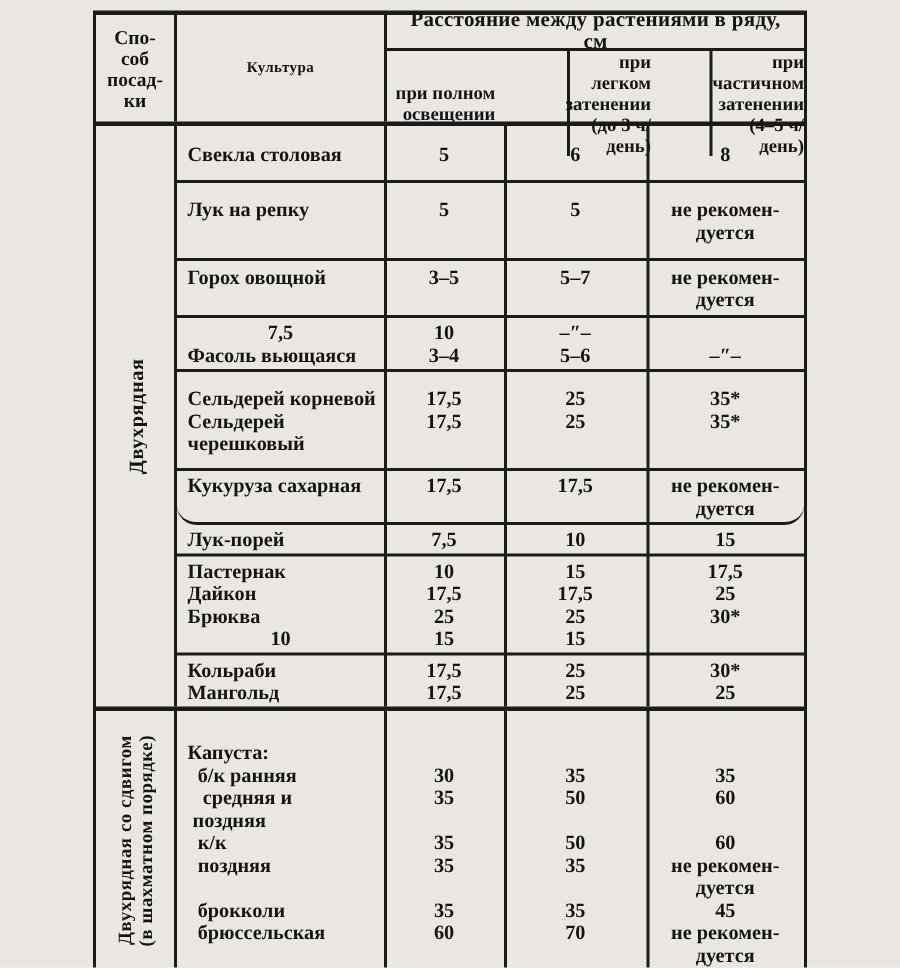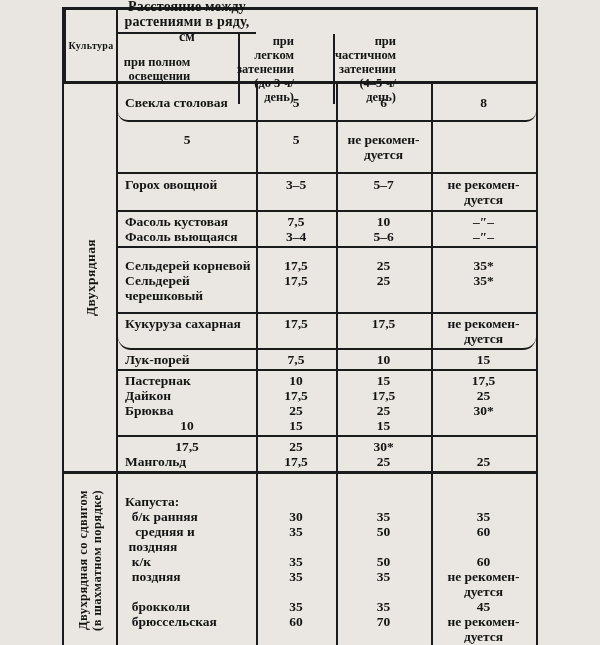--- a/index.html
+++ b/index.html
@@ -73,21 +73,21 @@
   .row{
     box-sizing:border-box;
     border-bottom:2px solid #1b1b1b;
     display:flex;flex-direction:column;justify-content:center;
     padding:2px 0;
   }
   .row:last-child{border-bottom:none;}
   .sec1 .row:nth-child(1){min-height:36px;}
   .sec1 .row:nth-child(2){min-height:42px;}
   .sec1 .row:nth-child(3){min-height:42px;}
-  .sec1 .row:nth-child(4){min-height:38px;border-radius:10px;}
+  .sec1 .row:nth-child(4){min-height:38px;}
   .sec1 .row:nth-child(5){min-height:52px;}
   .sec1 .row:nth-child(6){min-height:38px;}
   .sec1 .row:nth-child(7){min-height:26px;}
   .sec1 .row:nth-child(8){min-height:66px;}
   .sec1 .row:nth-child(9){min-height:36px;border-radius:13px;}
   .sec2 .row{min-height:168px;justify-content:flex-start;padding-top:20px;}
   .line{display:grid;grid-template-columns:138px 80px 95px 105px;}
   .cell{font-size:13.5px;line-height:15px;}
   .cell-name{
     padding-left:7px;
@@ -99,20 +99,24 @@
     white-space:pre-line;
   }
 </style>
 </head>
 <body>
 
 <div class="page">
   <div class="scan-table">
 
     <div class="thead">
+      <div class="h-method">Спо-
+соб
+посад-
+ки</div>
       <div class="h-culture">Культура</div>
       <div class="h-group">
         <div class="h-span">Расстояние между растениями в ряду,
 см</div>
         <div class="h-subs">
           <div class="h-sub">при полном
 освещении</div>
           <div class="h-sub">при легком
 затенении
 (до 3 ч/день)</div>
@@ -134,38 +138,38 @@
       <div class="row">
             <div class="line">
               <div class="cell cell-name">Свекла столовая</div>
               <div class="cell cell-val">5</div>
               <div class="cell cell-val">6</div>
               <div class="cell cell-val">8</div>
             </div>
           </div>
           <div class="row">
             <div class="line">
+              <div class="cell cell-name">Лук на репку</div>
               <div class="cell cell-val">5</div>
               <div class="cell cell-val">5</div>
               <div class="cell cell-val">не рекомен-
 дуется</div>
             </div>
           </div>
           <div class="row">
             <div class="line">
               <div class="cell cell-name">Горох овощной</div>
               <div class="cell cell-val">3–5</div>
               <div class="cell cell-val">5–7</div>
               <div class="cell cell-val">не рекомен-
 дуется</div>
             </div>
           </div>
           <div class="row">
             <div class="line">
-              <div class="cell cell-name">Фасоль кустовая</div>
               <div class="cell cell-val">7,5</div>
               <div class="cell cell-val">10</div>
               <div class="cell cell-val">–″–</div>
             </div>
             <div class="line">
               <div class="cell cell-name">Фасоль вьющаяся</div>
               <div class="cell cell-val">3–4</div>
               <div class="cell cell-val">5–6</div>
               <div class="cell cell-val">–″–</div>
             </div>
@@ -222,20 +226,21 @@
               <div class="cell cell-val">30*</div>
             </div>
             <div class="line">
               <div class="cell cell-val">10</div>
               <div class="cell cell-val">15</div>
               <div class="cell cell-val">15</div>
             </div>
           </div>
           <div class="row">
             <div class="line">
+              <div class="cell cell-name">Кольраби</div>
               <div class="cell cell-val">17,5</div>
               <div class="cell cell-val">25</div>
               <div class="cell cell-val">30*</div>
             </div>
             <div class="line">
               <div class="cell cell-name">Мангольд</div>
               <div class="cell cell-val">17,5</div>
               <div class="cell cell-val">25</div>
               <div class="cell cell-val">25</div>
             </div>

